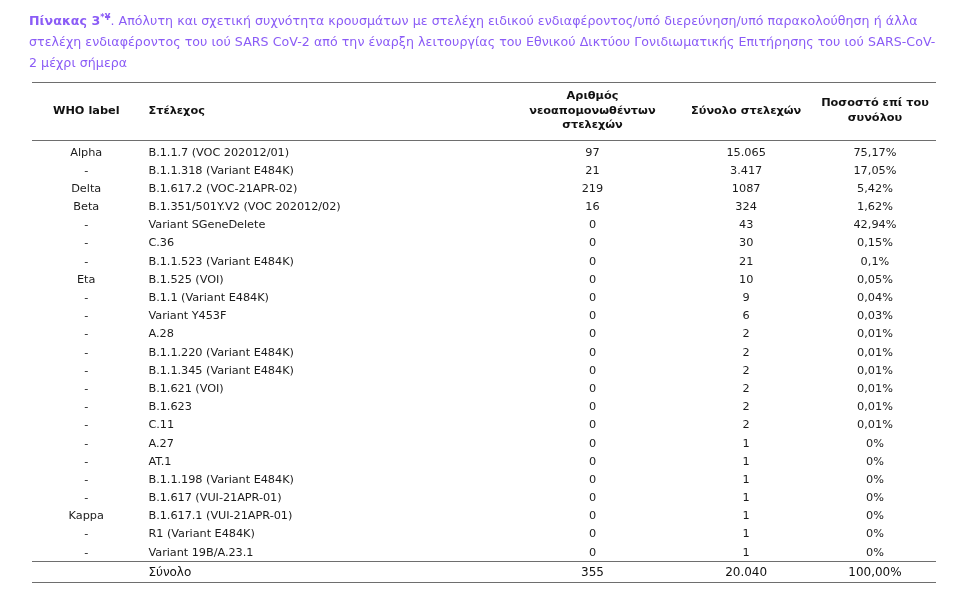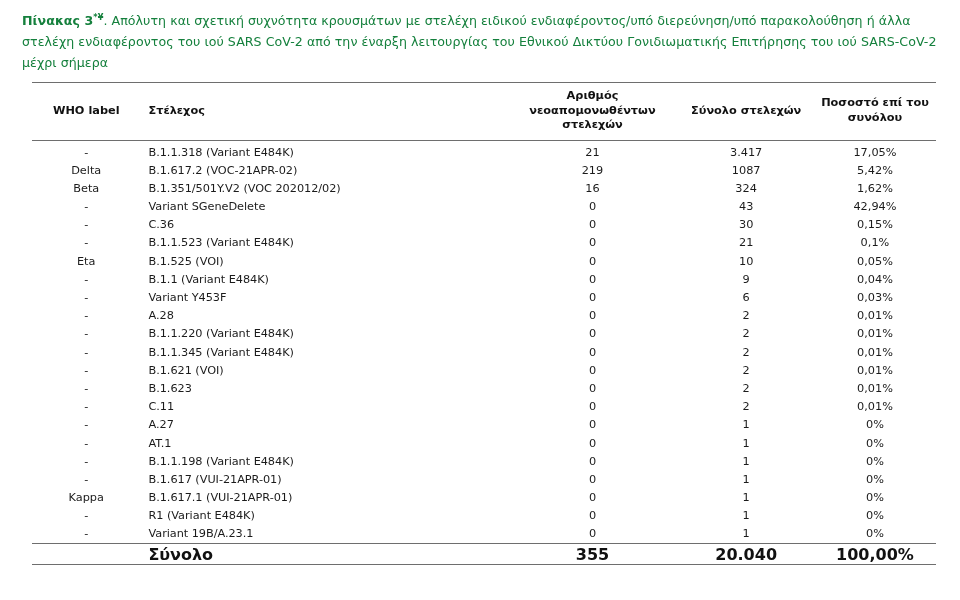--- a/index.html
+++ b/index.html
@@ -22,23 +22,23 @@
     height: 600px;
     box-sizing: border-box;
     padding: 8px 14px 0 14px;
     position: relative;
   }
 
   
   .caption {
     font-size: 12.6px;
     line-height: 21px;
-    color: #15803d;
+    color: #8b5cf6;
     letter-spacing: 0.05px;
-    margin: 2px 0 0 8px;
+    margin: 2px 0 0 15px;
     padding-right: 4px;
     text-align: left;
   }
   .caption-lead {
     font-weight: bold;
   }
   .sup {
     font-size: 8.2px;
     vertical-align: super;
     line-height: 0;
@@ -87,22 +87,22 @@
     vertical-align: middle;
   }
   tbody tr:first-child td { padding-top: 5px; }
 
   td.who    { text-align: center; }
   td.strain { text-align: left; padding-left: 8px; letter-spacing: -0.05px; }
   td.num    { text-align: center; }
   td.pct    { text-align: center; }
 
   tfoot td {
-    font-size: 16px;
-    font-weight: bold;
+    font-size: 12px;
+    font-weight: normal;
     line-height: 13px;
     padding: 4px 4px 3px 4px;
     border-top: 1.6px solid #6e6e6e;
     border-bottom: 1.6px solid #6e6e6e;
     color: #111111;
   }
   tfoot td.strain { text-align: left; padding-left: 8px; }
   tfoot td.num, tfoot td.pct { text-align: center; }
 </style>
 </head>
@@ -125,20 +125,27 @@
         <tr>
           <th class="h-who">WHO label</th>
           <th class="h-strain">Στέλεχος</th>
           <th class="h-new">Αριθμός νεοαπομονωθέντων στελεχών</th>
           <th class="h-total">Σύνολο στελεχών</th>
           <th class="h-pct">Ποσοστό επί του συνόλου</th>
         </tr>
       </thead>
       <tbody id="table-body">
           <tr>
+            <td class="who">Alpha</td>
+            <td class="strain">B.1.1.7 (VOC 202012/01)</td>
+            <td class="num">97</td>
+            <td class="num">15.065</td>
+            <td class="pct">75,17%</td>
+          </tr>
+          <tr>
             <td class="who">-</td>
             <td class="strain">B.1.1.318 (Variant E484K)</td>
             <td class="num">21</td>
             <td class="num">3.417</td>
             <td class="pct">17,05%</td>
           </tr>
           <tr>
             <td class="who">Delta</td>
             <td class="strain">B.1.617.2 (VOC-21APR-02)</td>
             <td class="num">219</td>

